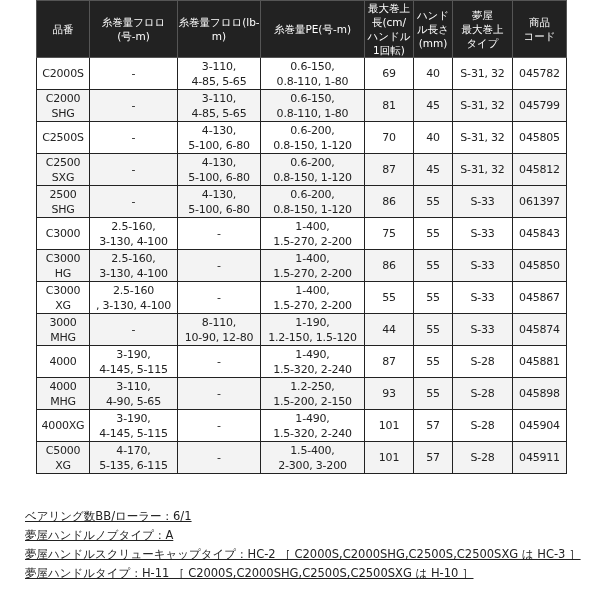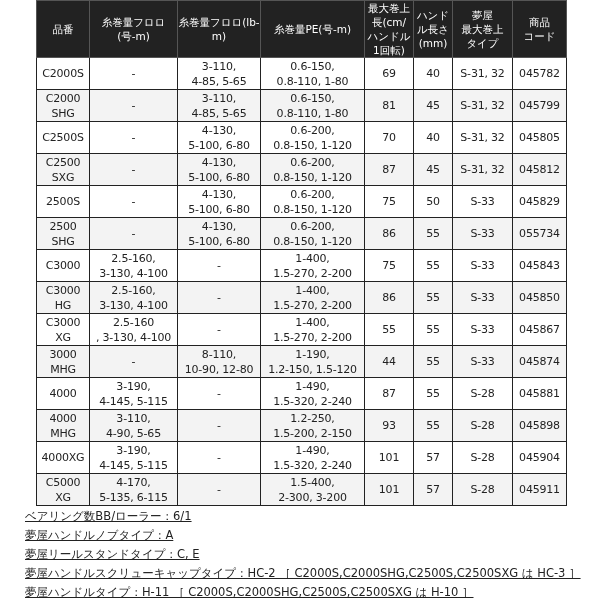--- a/index.html
+++ b/index.html
@@ -98,44 +98,32 @@
         <td>-</td>
         <td>4-130,
 5-100, 6-80</td>
         <td>0.6-200,
 0.8-150, 1-120</td>
         <td>87</td>
         <td>45</td>
         <td>S-31, 32</td>
         <td>045812</td>
       </tr>
-    <tr>
-        <td>2500S</td>
-        <td>-</td>
-        <td>4-130,
-5-100, 6-80</td>
-        <td>0.6-200,
-0.8-150, 1-120</td>
-        <td>75</td>
-        <td>50</td>
-        <td>S-33</td>
-        <td>045829</td>
-      </tr>
     <tr class="alt">
         <td>2500
 SHG</td>
         <td>-</td>
         <td>4-130,
 5-100, 6-80</td>
         <td>0.6-200,
 0.8-150, 1-120</td>
         <td>86</td>
         <td>55</td>
         <td>S-33</td>
-        <td>055734</td>
+        <td>061397</td>
       </tr>
     <tr>
         <td>C3000</td>
         <td>2.5-160,
 3-130, 4-100</td>
         <td>-</td>
         <td>1-400,
 1.5-270, 2-200</td>
         <td>75</td>
         <td>55</td>
@@ -230,16 +218,15 @@
         <td>57</td>
         <td>S-28</td>
         <td>045911</td>
       </tr>
   </tbody>
 </table>
 
 <div class="footer">
   <div class="line">ベアリング数BB/ローラー：6/1</div>
   <div class="line">夢屋ハンドルノブタイプ：A</div>
-  <div class="line">夢屋リールスタンドタイプ：C, E</div>
   <div class="line">夢屋ハンドルスクリューキャップタイプ：HC-2 ［ C2000S,C2000SHG,C2500S,C2500SXG は HC-3 ］</div>
   <div class="line">夢屋ハンドルタイプ：H-11 ［ C2000S,C2000SHG,C2500S,C2500SXG は H-10 ］</div>
 </div>
 
 </body></html>

